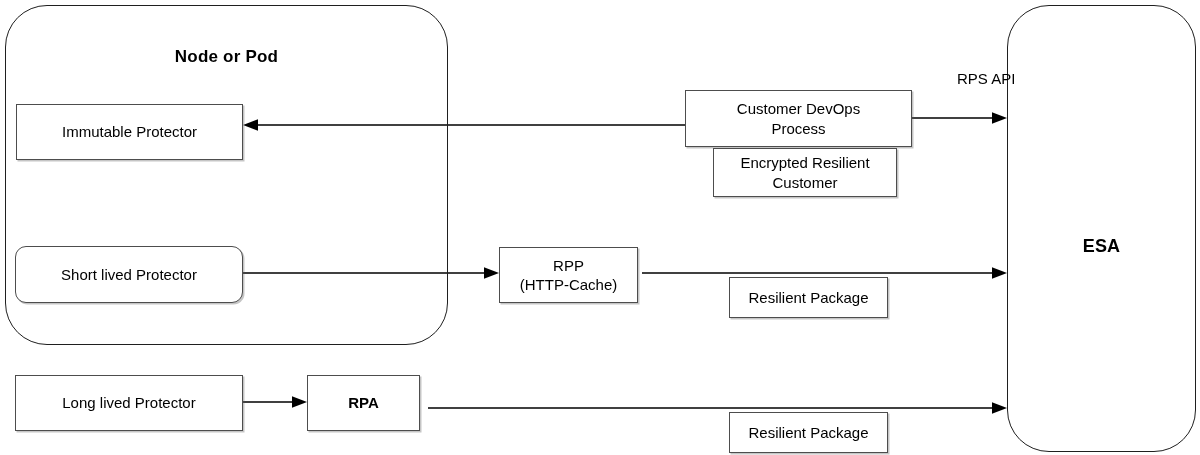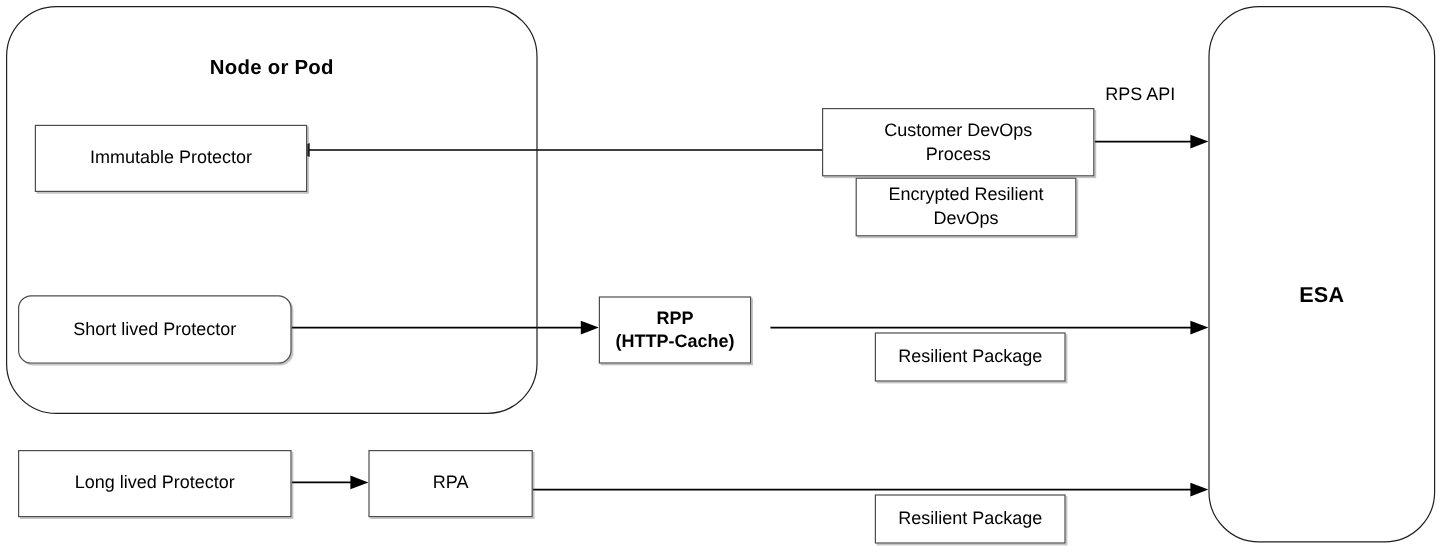--- a/index.html
+++ b/index.html
@@ -63,38 +63,38 @@
     align-items: center;
     justify-content: center;
     text-align: center;
   }
   .box-label {
     font-size: 15px;
     line-height: 1.28;
     color: #000000;
     white-space: pre-line;
   }
-  #b-immutable  { left: 16px;  top: 104px; width: 227px; height: 56px; margin-left: 13px; }
+  #b-immutable  { left: 16px;  top: 104px; width: 227px; height: 56px; }
   #b-short     { left: 15px;  top: 246px; width: 228px; height: 57px; border-radius: 11px; }
   #b-long      { left: 15px;  top: 375px; width: 228px; height: 56px; }
-  #b-rpa       { left: 307px; top: 375px; width: 137px; height: 56px; }
-  #b-rpp       { left: 499px; top: 247px; width: 127px; height: 56px; font-weight: bold; }
+  #b-rpa       { left: 307px; top: 375px; width: 113px; height: 56px; font-weight: bold; }
+  #b-rpp       { left: 499px; top: 247px; width: 139px; height: 56px; }
   #b-devops    { left: 685px; top: 90px;  width: 227px; height: 57px; }
   #b-encrypted { left: 713px; top: 148px; width: 184px; height: 49px; }
   #b-resilient-mid    { left: 729px; top: 277px; width: 159px; height: 41px; }
   #b-resilient-bottom { left: 729px; top: 412px; width: 159px; height: 41px; }
 
   
   .float-label {
     position: absolute;
     font-size: 15px;
     color: #000000;
     white-space: nowrap;
   }
-  #l-rps-api { left: 921px; top: 70px; }
+  #l-rps-api { left: 957px; top: 70px; }
 </style>
 </head>
 <body>
 
 <div class="stage">
 
   <svg class="arrow-layer" viewBox="0 0 1200 455">
 
     <g>
       <line x1="256" y1="125" x2="685" y2="125"></line>
@@ -157,21 +157,21 @@
 (HTTP-Cache)</span>
   </div>
 
   <div class="box" id="b-devops">
     <span class="box-label">Customer DevOps
 Process</span>
   </div>
 
   <div class="box" id="b-encrypted">
     <span class="box-label">Encrypted Resilient
-DevOps</span>
+Customer</span>
   </div>
 
   <div class="box" id="b-resilient-mid">
     <span class="box-label">Resilient Package</span>
   </div>
 
   <div class="box" id="b-resilient-bottom">
     <span class="box-label">Resilient Package</span>
   </div>
 

